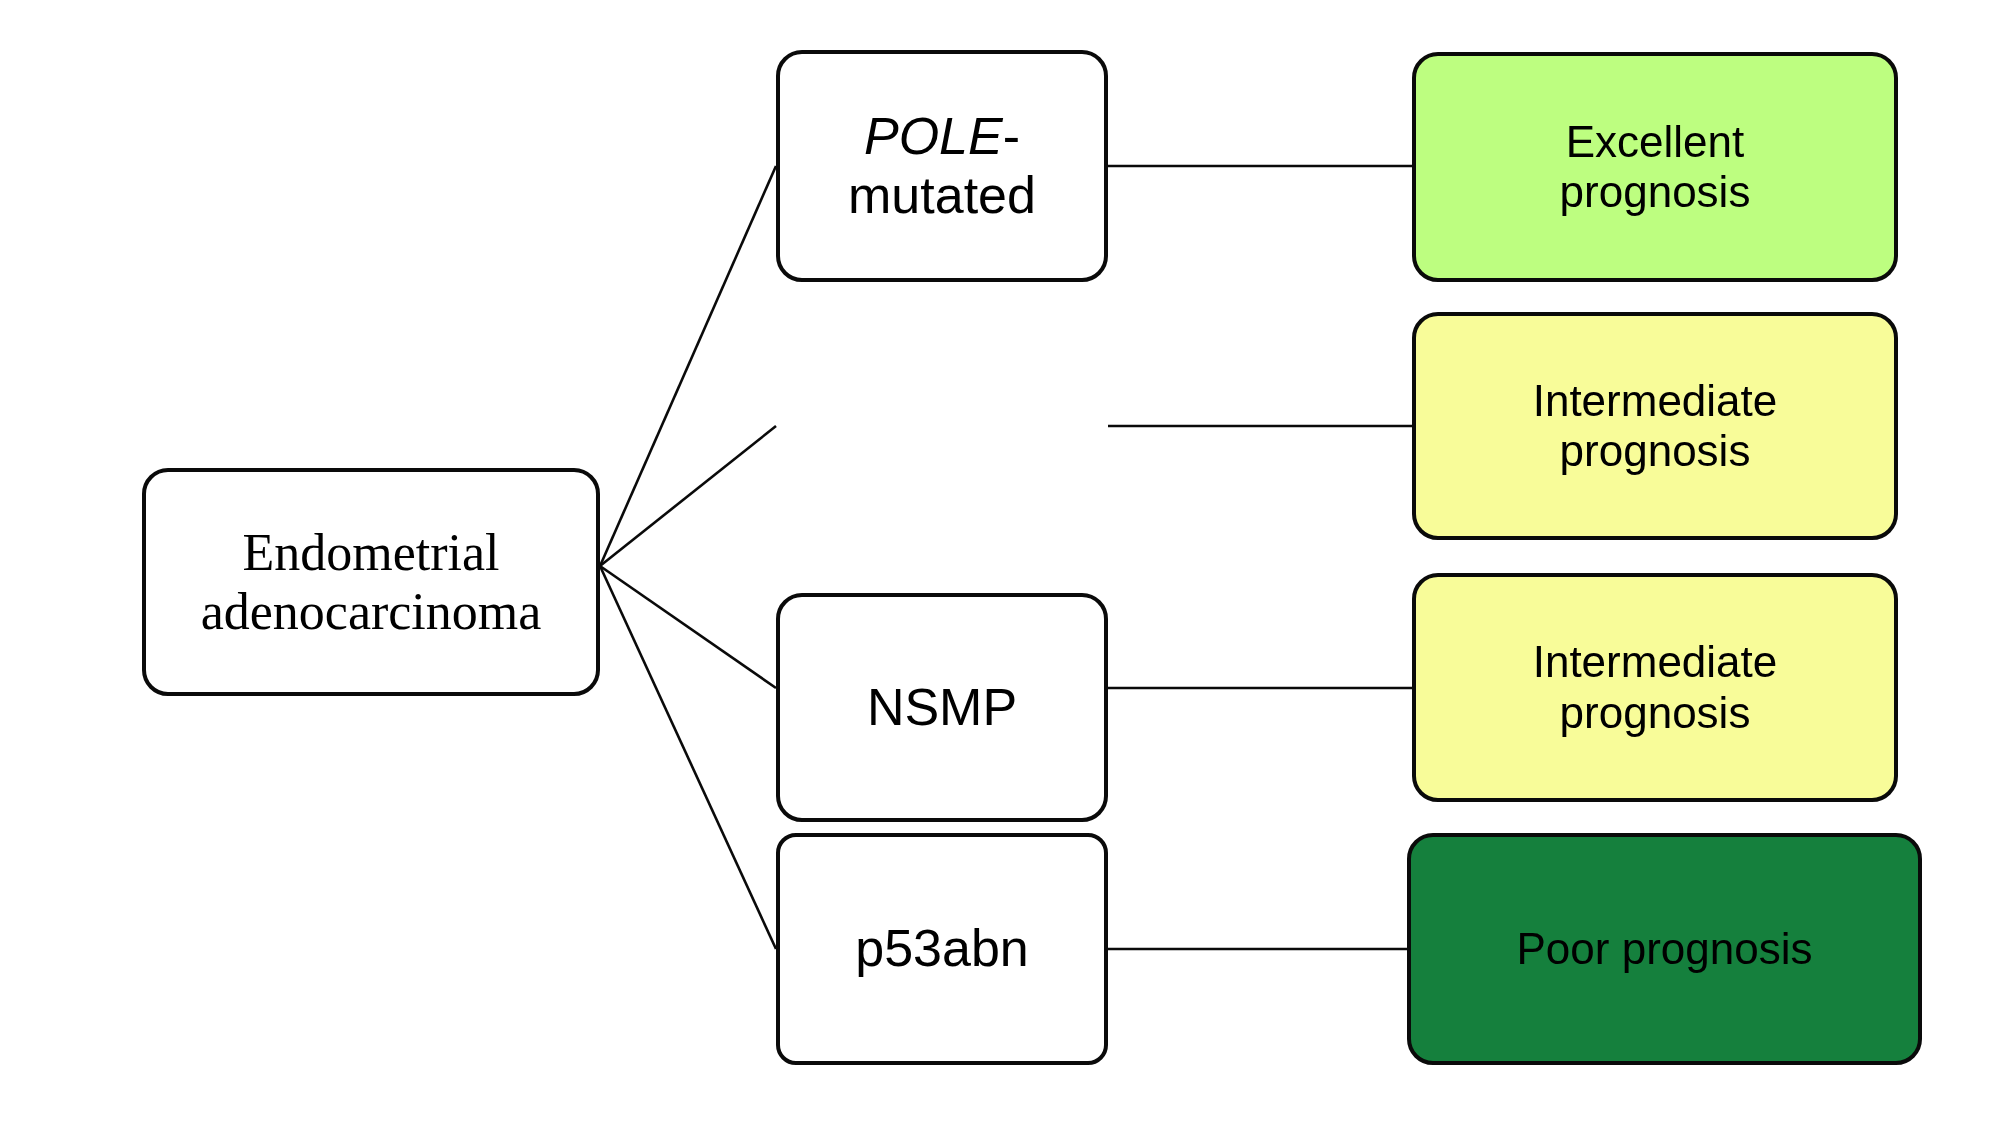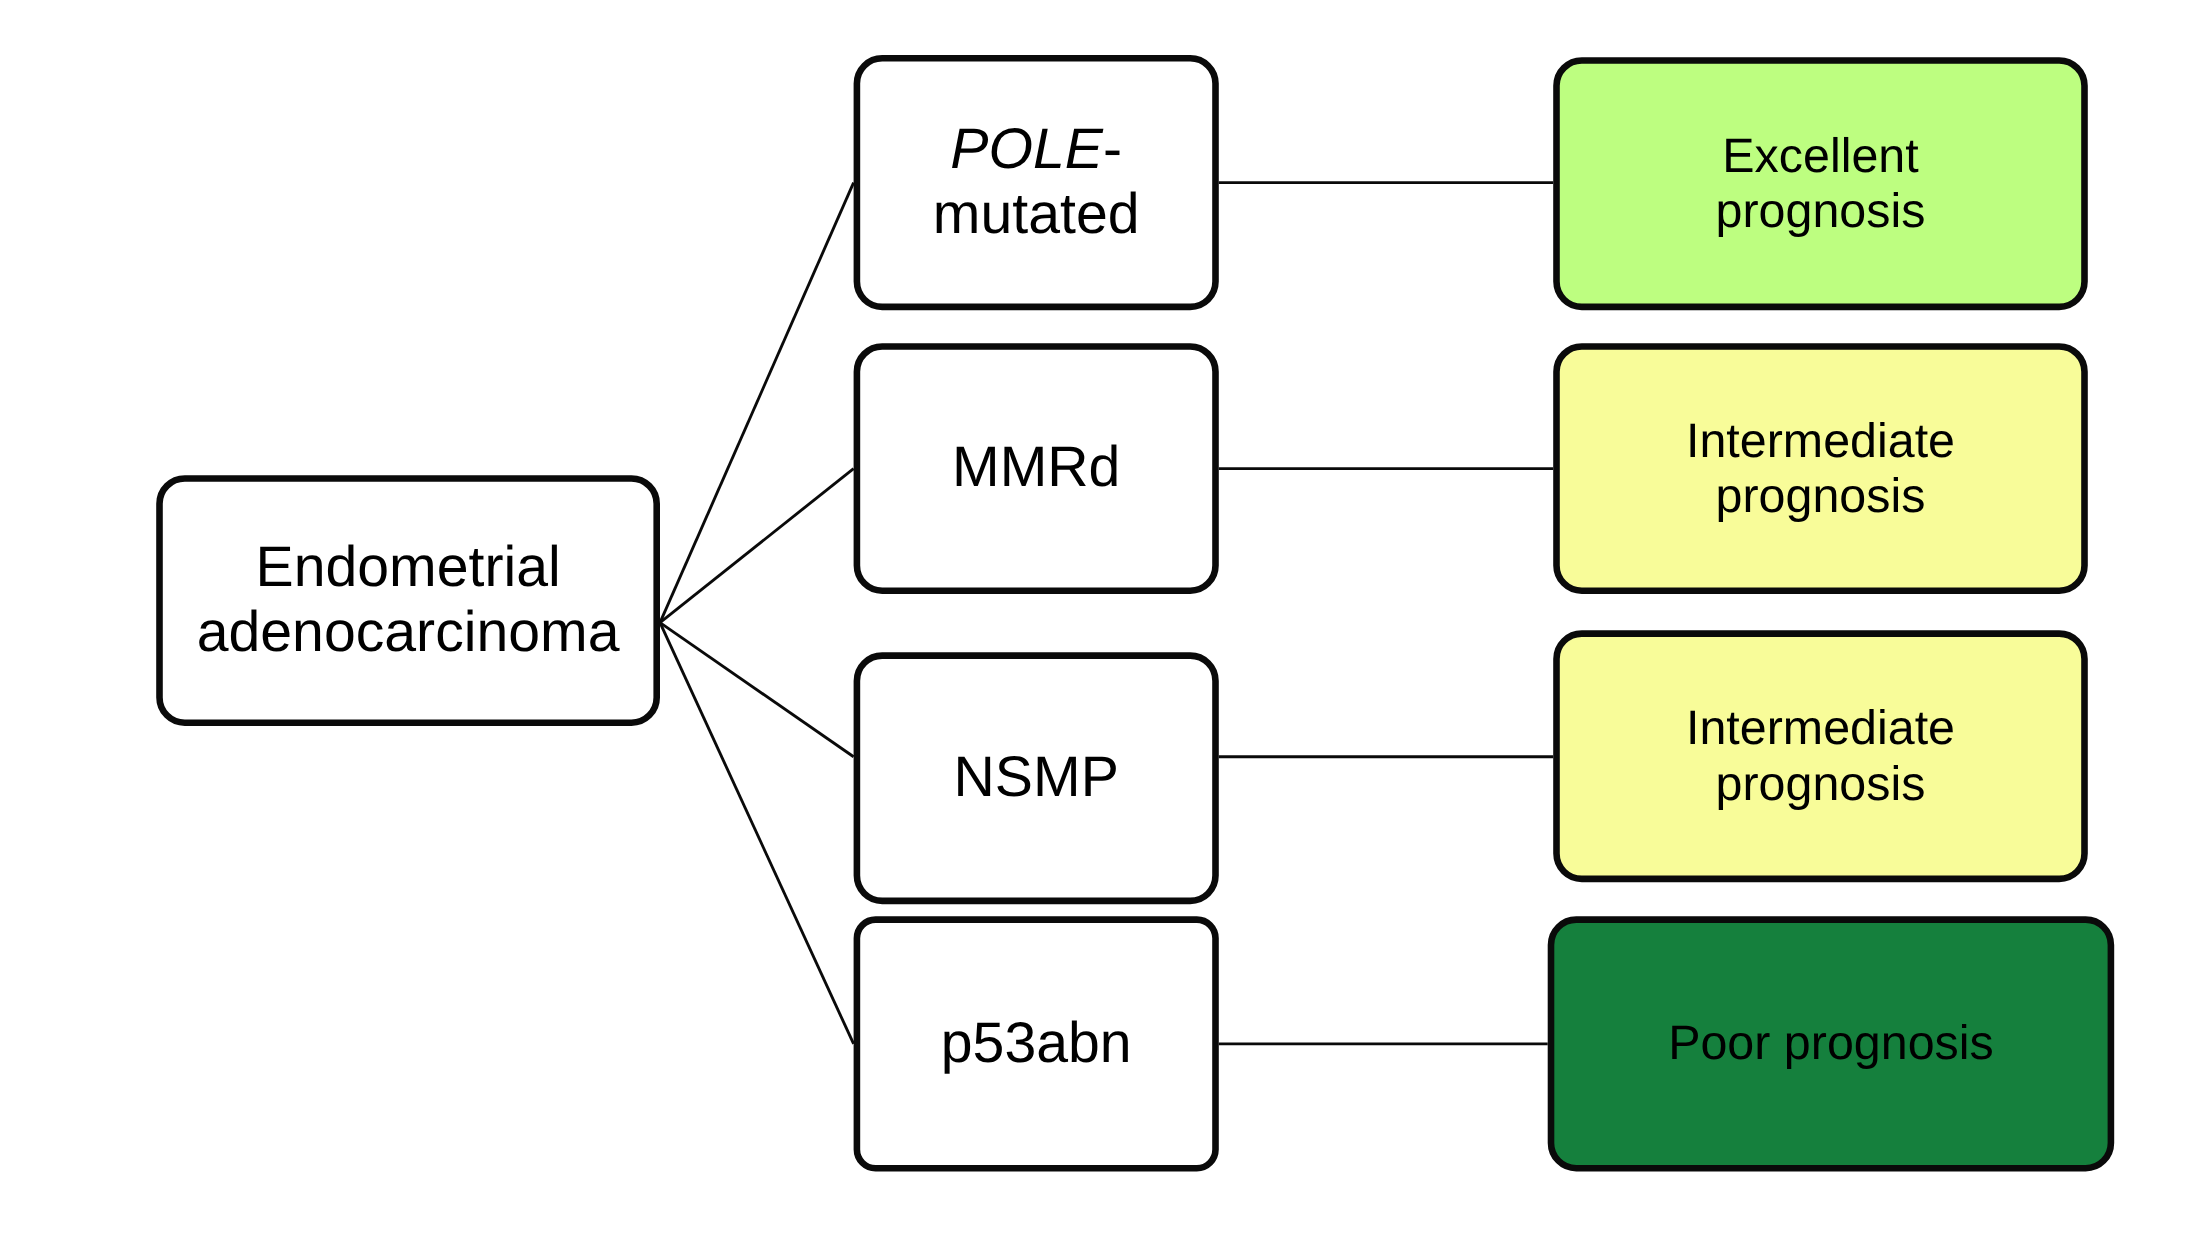--- a/index.html
+++ b/index.html
@@ -21,21 +21,21 @@
     position: absolute;
     left: 0;
     top: 0;
     width: 2000px;
     height: 1125px;
     pointer-events: none;
   }
   .node {
     position: absolute;
     box-sizing: border-box;
-    border: 6px solid #701a75;
+    border: 4px solid #701a75;
     border-radius: 26px;
     background: #ffffff;
     display: flex;
     align-items: center;
     justify-content: center;
     text-align: center;
     color: #000000;
     line-height: 1.14;
     padding: 15px 10px;
   }
@@ -70,32 +70,29 @@
         <line x1="600" y1="566" x2="776" y2="949" stroke="#0a0a0a" stroke-width="2.6" stroke-linecap="butt"></line>
       </g>
     <g id="link-edges">
         <line x1="1108" y1="166" x2="1412" y2="166" stroke="#0a0a0a" stroke-width="2.6" stroke-linecap="butt"></line>
         <line x1="1108" y1="426" x2="1412" y2="426" stroke="#0a0a0a" stroke-width="2.6" stroke-linecap="butt"></line>
         <line x1="1108" y1="688" x2="1412" y2="688" stroke="#0a0a0a" stroke-width="2.6" stroke-linecap="butt"></line>
         <line x1="1108" y1="949" x2="1407" y2="949" stroke="#0a0a0a" stroke-width="2.6" stroke-linecap="butt"></line>
       </g>
   </svg>
 
-  <div class="node root-node" style="left: 142px; top: 432px; width: 458px; height: 228px; background: rgb(255, 255, 255); border-color: rgb(10, 10, 10);">
+  <div class="node root-node" style="left: 142px; top: 468px; width: 458px; height: 228px; background: rgb(255, 255, 255); border-color: rgb(10, 10, 10); font-family: Liberation Serif, serif;">
     <span class="node-label">Endometrial
 adenocarcinoma</span>
   </div>
 
   <div class="node class-node" style="left: 776px; top: 50px; width: 332px; height: 232px; background: rgb(255, 255, 255); border-color: rgb(10, 10, 10);">
     <span class="node-label"><em class="gene-italic">POLE</em><span>-mutated</span></span>
   </div>
 
-  <div class="node class-node" style="left: 776px; top: 312px; width: 332px; height: 228px; background: rgb(255, 255, 255); border-color: rgb(10, 10, 10);">
-    <span class="node-label">MMRd</span>
-  </div>
 
   <div class="node class-node" style="left: 776px; top: 573px; width: 332px; height: 229px; background: rgb(255, 255, 255); border-color: rgb(10, 10, 10); margin-top: 20px;">
     <span class="node-label">NSMP</span>
   </div>
 
   <div class="node class-node" style="left: 776px; top: 833px; width: 332px; height: 232px; background: rgb(255, 255, 255); border-color: rgb(10, 10, 10); border-radius: 20px;">
     <span class="node-label">p53abn</span>
   </div>
 
   <div class="node outcome-node" style="left: 1412px; top: 52px; width: 486px; height: 230px; background: rgb(189, 254, 128); border-color: rgb(10, 10, 10);">

